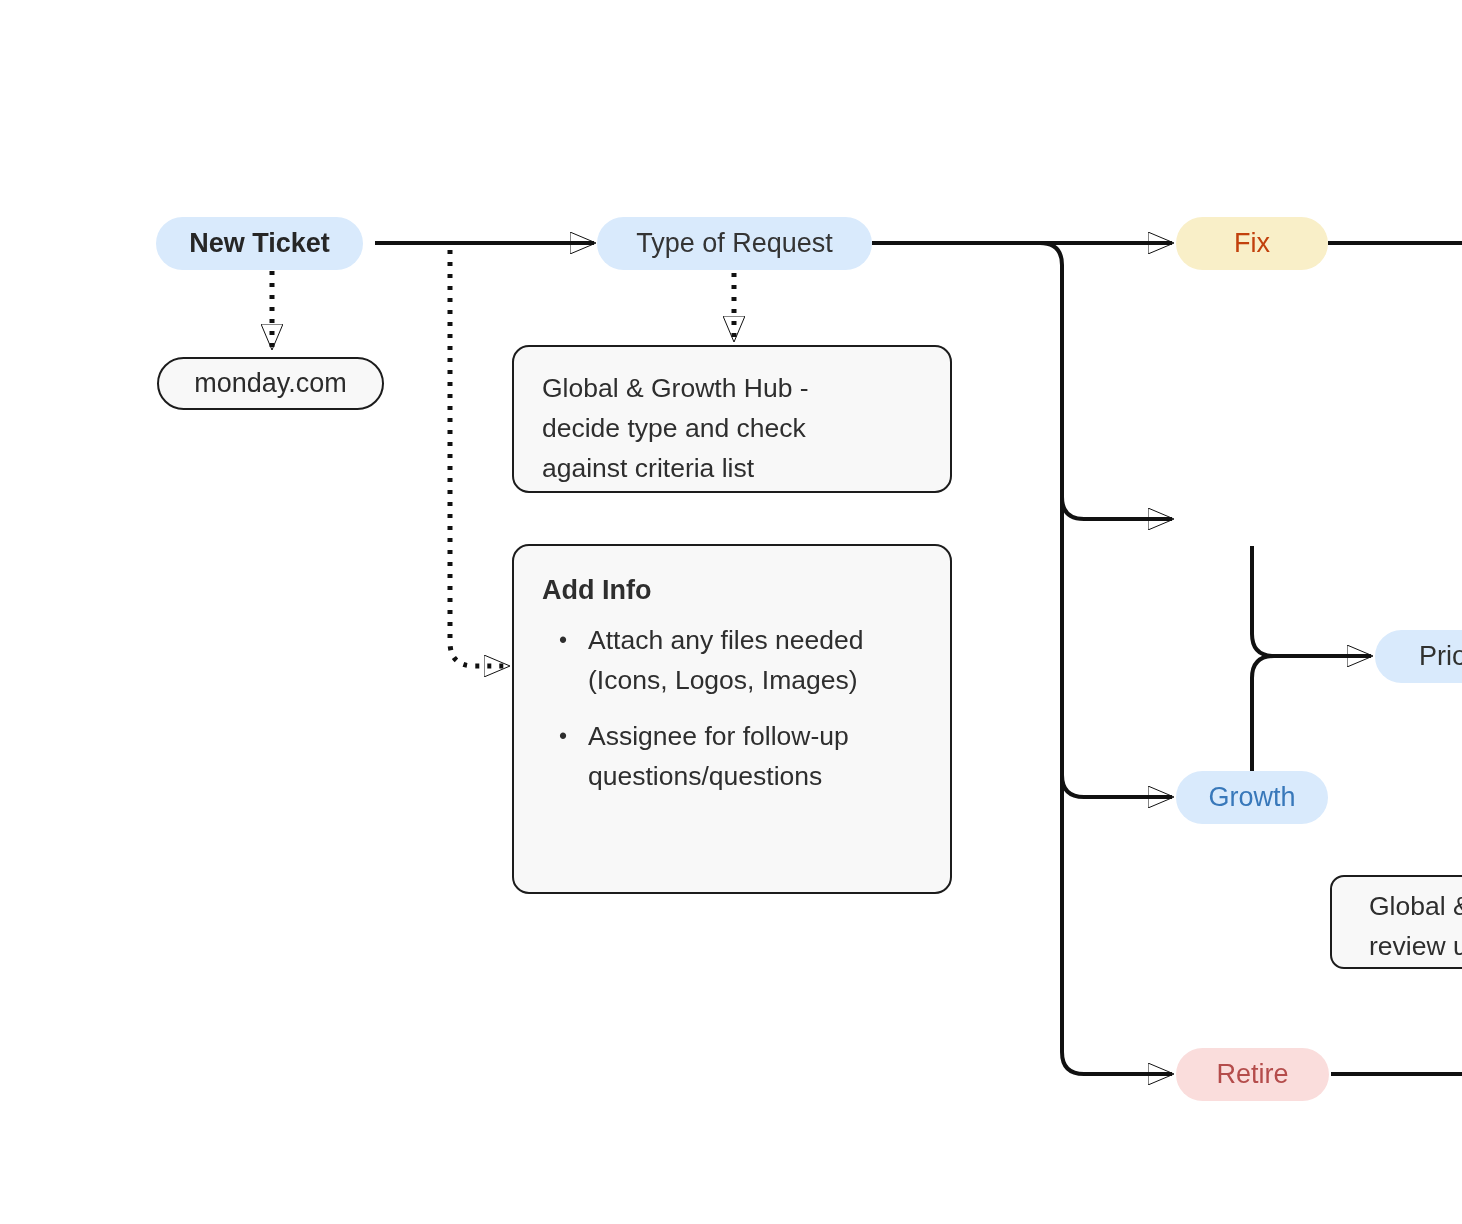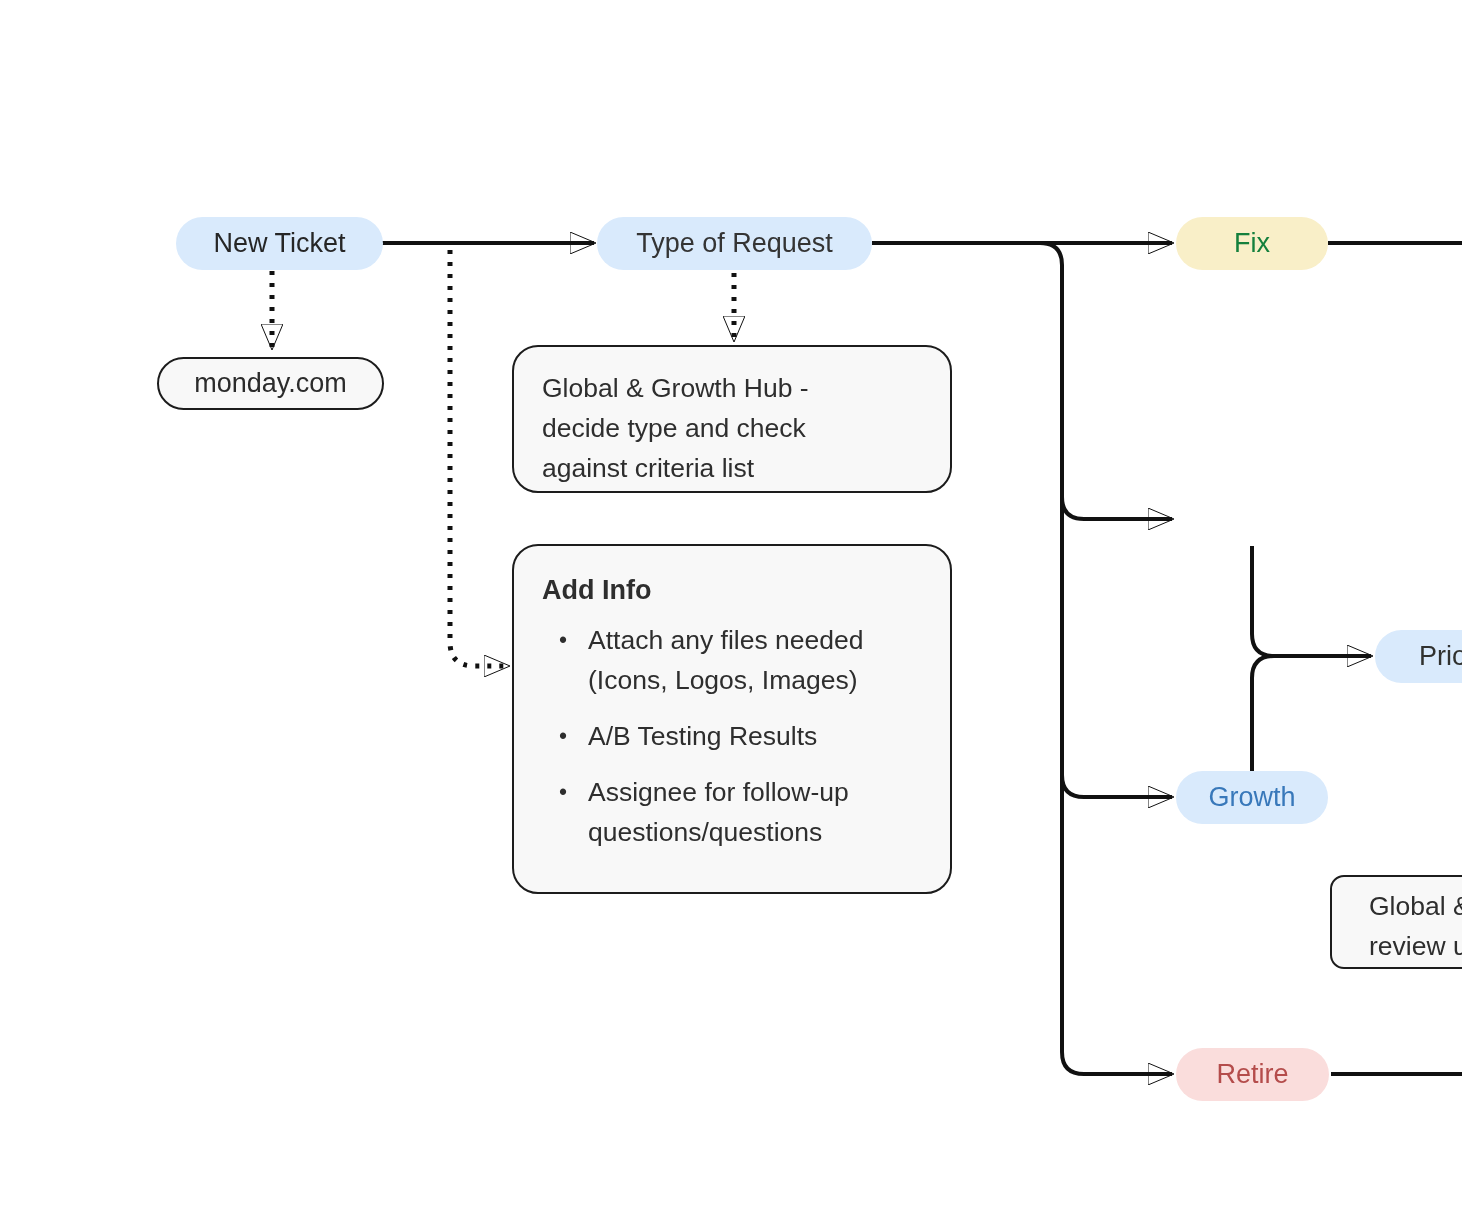--- a/index.html
+++ b/index.html
@@ -11,32 +11,32 @@
   #edges { position:absolute; left:0; top:0; width:1462px; height:1224px; }
   #edges path { fill:none; stroke:#111111; }
   #edges path.solid  { stroke-width:4; }
   #edges path.dotted { stroke-width:5; stroke-dasharray:4 8; }
 
   .pill {
     position:absolute; height:53px; border-radius:27px;
     display:flex; align-items:center; justify-content:center;
     font-size:27px; color:#2e2e2e; box-sizing:border-box;
   }
-  .pill-new-ticket { left:176px; top:217px; width:207px; font-weight:400; }
+  .pill-new-ticket { left:156px; top:217px; width:207px; font-weight:700; }
   .pill-monday     { left:157px; top:357px; width:227px; border:2.5px solid #1c1c1c; }
   .pill-type       { left:597px; top:217px; width:275px; }
   .pill-fix        { left:1176px; top:217px; width:152px; }
   .pill-new        { left:1176px; top:493px; width:152px; }
   .pill-priority   { left:1375px; top:630px; width:172px; justify-content:flex-start; padding-left:44px; }
   .pill-update     { left:1176px; top:771px; width:152px; }
   .pill-retire     { left:1176px; top:1048px; width:153px; }
 
   .note {
     position:absolute; background:#f8f8f8; border:2.5px solid #1c1c1c;
-    border-radius:26px; box-sizing:border-box;
+    border-radius:17px; box-sizing:border-box;
     font-size:26.5px; line-height:40px; color:#2e2e2e;
   }
   .note-decide  { left:512px; top:345px; width:440px; height:148px; padding:21px 28px; }
   .note-decide .note-text { width:335px; }
   .note-addinfo { left:512px; top:544px; width:440px; height:350px; padding:24px 22px 20px 28px; }
   .note-review  { left:1330px; top:875px; width:270px; height:94px; padding:9px 0 0 37px; border-radius:14px; }
   .note-review div { white-space:nowrap; }
 
   .addinfo-title { font-weight:700; font-size:27px; margin-bottom:10px; }
   .addinfo-list { list-style:none; margin:0; padding:0; }
@@ -76,21 +76,21 @@
   </div>
 
   <div class="pill pill-monday" style="background-color: rgb(248, 248, 248); color: rgb(43, 43, 43);">
     <span>monday.com</span>
   </div>
 
   <div class="pill pill-type" style="background-color: rgb(217, 234, 252); color: rgb(52, 52, 52);">
     <span>Type of Request</span>
   </div>
 
-  <div class="pill pill-fix" style="background-color: rgb(249, 239, 200); color: #15803d;">
+  <div class="pill pill-fix" style="background-color: rgb(249, 239, 200); color: #c2410c;">
     <span>Fix</span>
   </div>
 
 
   <div class="pill pill-priority" style="background-color: rgb(217, 234, 252); color: rgb(48, 49, 47);">
     <span>Prior</span>
   </div>
 
   <div class="pill pill-update" style="background-color: rgb(217, 234, 252); color: rgb(56, 120, 186);">
     <span>Growth</span>
@@ -101,21 +101,20 @@
   </div>
 
   <div class="note note-decide">
     <div class="note-text">Global &amp; Growth Hub - decide type and check against criteria list</div>
   </div>
 
   <div class="note note-addinfo">
     <div class="addinfo-title">Add Info</div>
     <ul class="addinfo-list">
         <li>Attach any files needed (Icons, Logos, Images)</li>
-        <li>A/B Testing Results</li>
         <li>Assignee for follow-up questions/questions</li>
       </ul>
   </div>
 
   <div class="note note-review">
     <div>Global &amp;</div>
     <div>review u</div>
   </div>
 
 </div>

